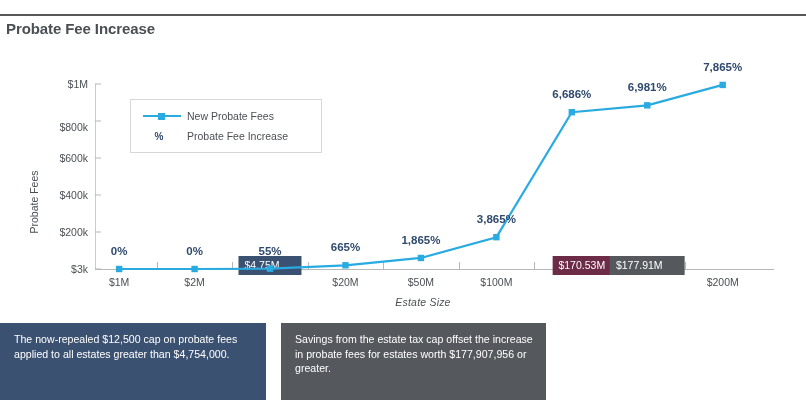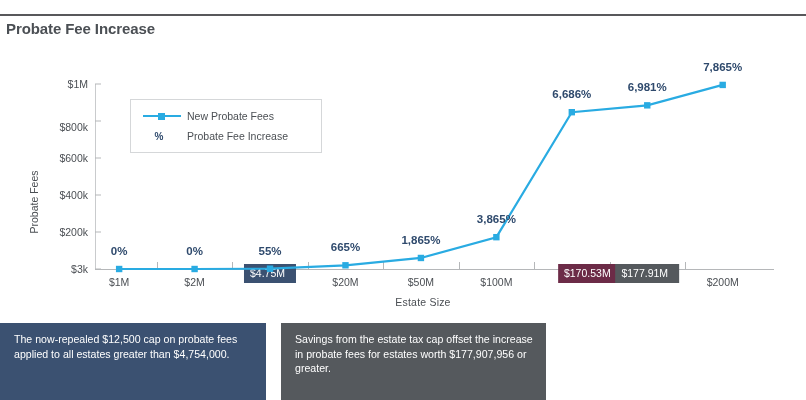--- a/index.html
+++ b/index.html
@@ -101,38 +101,38 @@
   .xtick-label {
     position: absolute;
     top: 230px;
     font-size: 10.5px;
     color: #4b4f54;
     transform: translateX(-50%);
     white-space: nowrap;
   }
   .xtick-label.badge {
     color: #ffffff;
-    padding: 3px 11px 4px 6px;
-    top: 218px;
+    padding: 3px 22px 4px 6px;
+    top: 210px;
     font-weight: normal;
   }
   .xtick-label.badge.navy   { background: #3b5171; }
   .xtick-label.badge.maroon { background: #6c2b47; }
   .xtick-label.badge.gray   { background: #55595d; }
 
   .xlabel {
     position: absolute;
     left: 0; top: 250px;
     width: 806px;
     text-align: center;
     font-size: 10.5px;
     color: #4b4f54;
     letter-spacing: 0.2px;
   }
-  .xlabel-inner { margin-left: 40px; }
+  .xlabel-inner { margin-left: 40px; font-style: italic; }
 
   .dlabel {
     position: absolute;
     font-size: 11.5px;
     font-weight: bold;
     color: #2f4a6d;
     transform: translateX(-50%);
     white-space: nowrap;
   }
 

